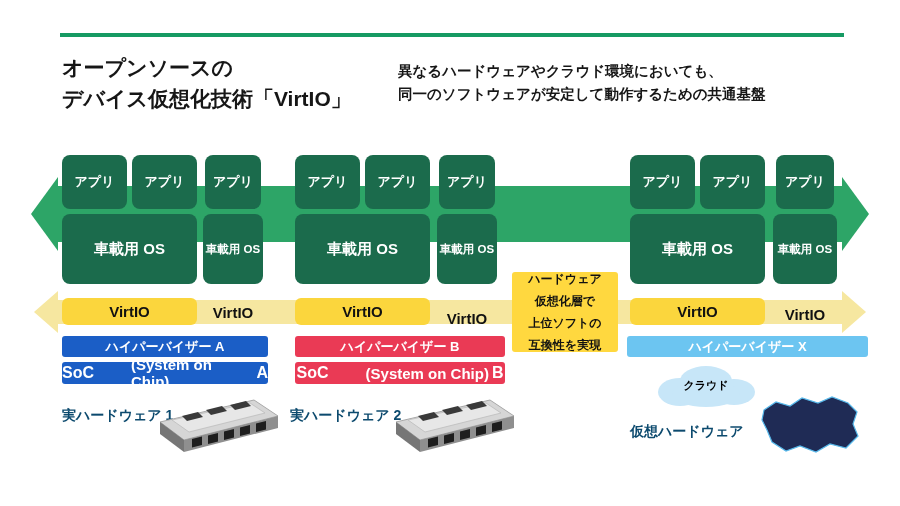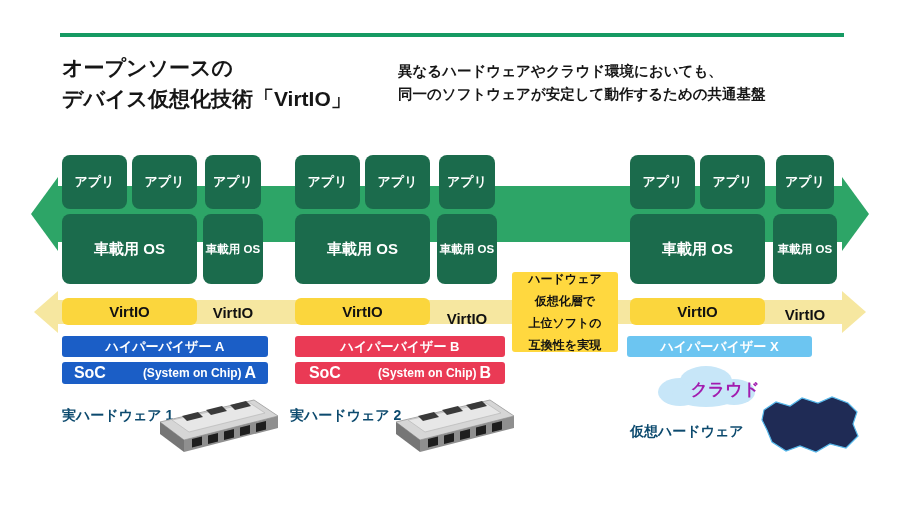--- a/index.html
+++ b/index.html
@@ -73,42 +73,42 @@
 
   .note { position:absolute; left:512px; top:272px; width:106px; height:80px; background:#ffd83f;
     border-radius:3px; display:flex; align-items:center; justify-content:center; text-align:center;
     font-weight:bold; font-size:12px; line-height:22px; color:#111111; }
 
   
   .hv { position:absolute; top:336px; height:21px; border-radius:3px; color:#ffffff; font-weight:bold;
     font-size:13px; display:flex; align-items:center; justify-content:center; }
   .hv-a { left:62px;  width:206px; background:#1b5ec6; }
   .hv-b { left:295px; width:210px; background:#ea3a55; }
-  .hv-x { left:627px; width:185px; background:#6cc5f1; }
+  .hv-x { left:627px; width:241px; background:#6cc5f1; }
 
   .soc { position:absolute; top:362px; height:22px; border-radius:3px; color:#ffffff; font-weight:bold;
     display:flex; align-items:center; justify-content:center; gap:3px; }
   .soc-a { left:62px;  width:206px; background:#1b5ec6; }
   .soc-b { left:295px; width:210px; background:#ea3a55; }
   .soc .big { font-size:16px; }
-  .soc .sm  { font-size:12px;margin-left:34px; }
+  .soc .sm  { font-size:15px;margin-left:34px; }
 
   
   .hw-label { position:absolute; color:#0c4a6e; font-weight:bold; font-size:14px; }
   .hw1 { left:62px;  top:407px; }
   .hw2 { left:290px; top:407px; }
   .vhw { left:630px; top:423px; }
 
   .board { position:absolute; width:140px; height:78px; }
   .b1 { left:146px; top:382px; }
   .b2 { left:382px; top:382px; }
 
   .cloud { position:absolute; left:652px; top:363px; width:108px; height:46px; }
-  .cloud-label { position:absolute; left:652px; top:378px; width:108px; text-align:right;
-    color:#a21caf; font-weight:bold; font-size:17px; }
+  .cloud-label { position:absolute; left:652px; top:378px; width:108px; text-align:center;
+    color:#000000; font-weight:bold; font-size:11px; }
 
   .chip { position:absolute; left:760px; top:394px; width:100px; height:62px; }
   .chip-text { position:absolute; left:760px; top:394px; width:100px; height:62px;
     display:flex; align-items:center; justify-content:center; text-align:center;
     color:#ffffff; font-weight:bold; font-size:13px; line-height:16px;
     font-family:"DejaVu Sans Mono","Liberation Mono",monospace; }
 </style>
 </head>
 <body>
 

